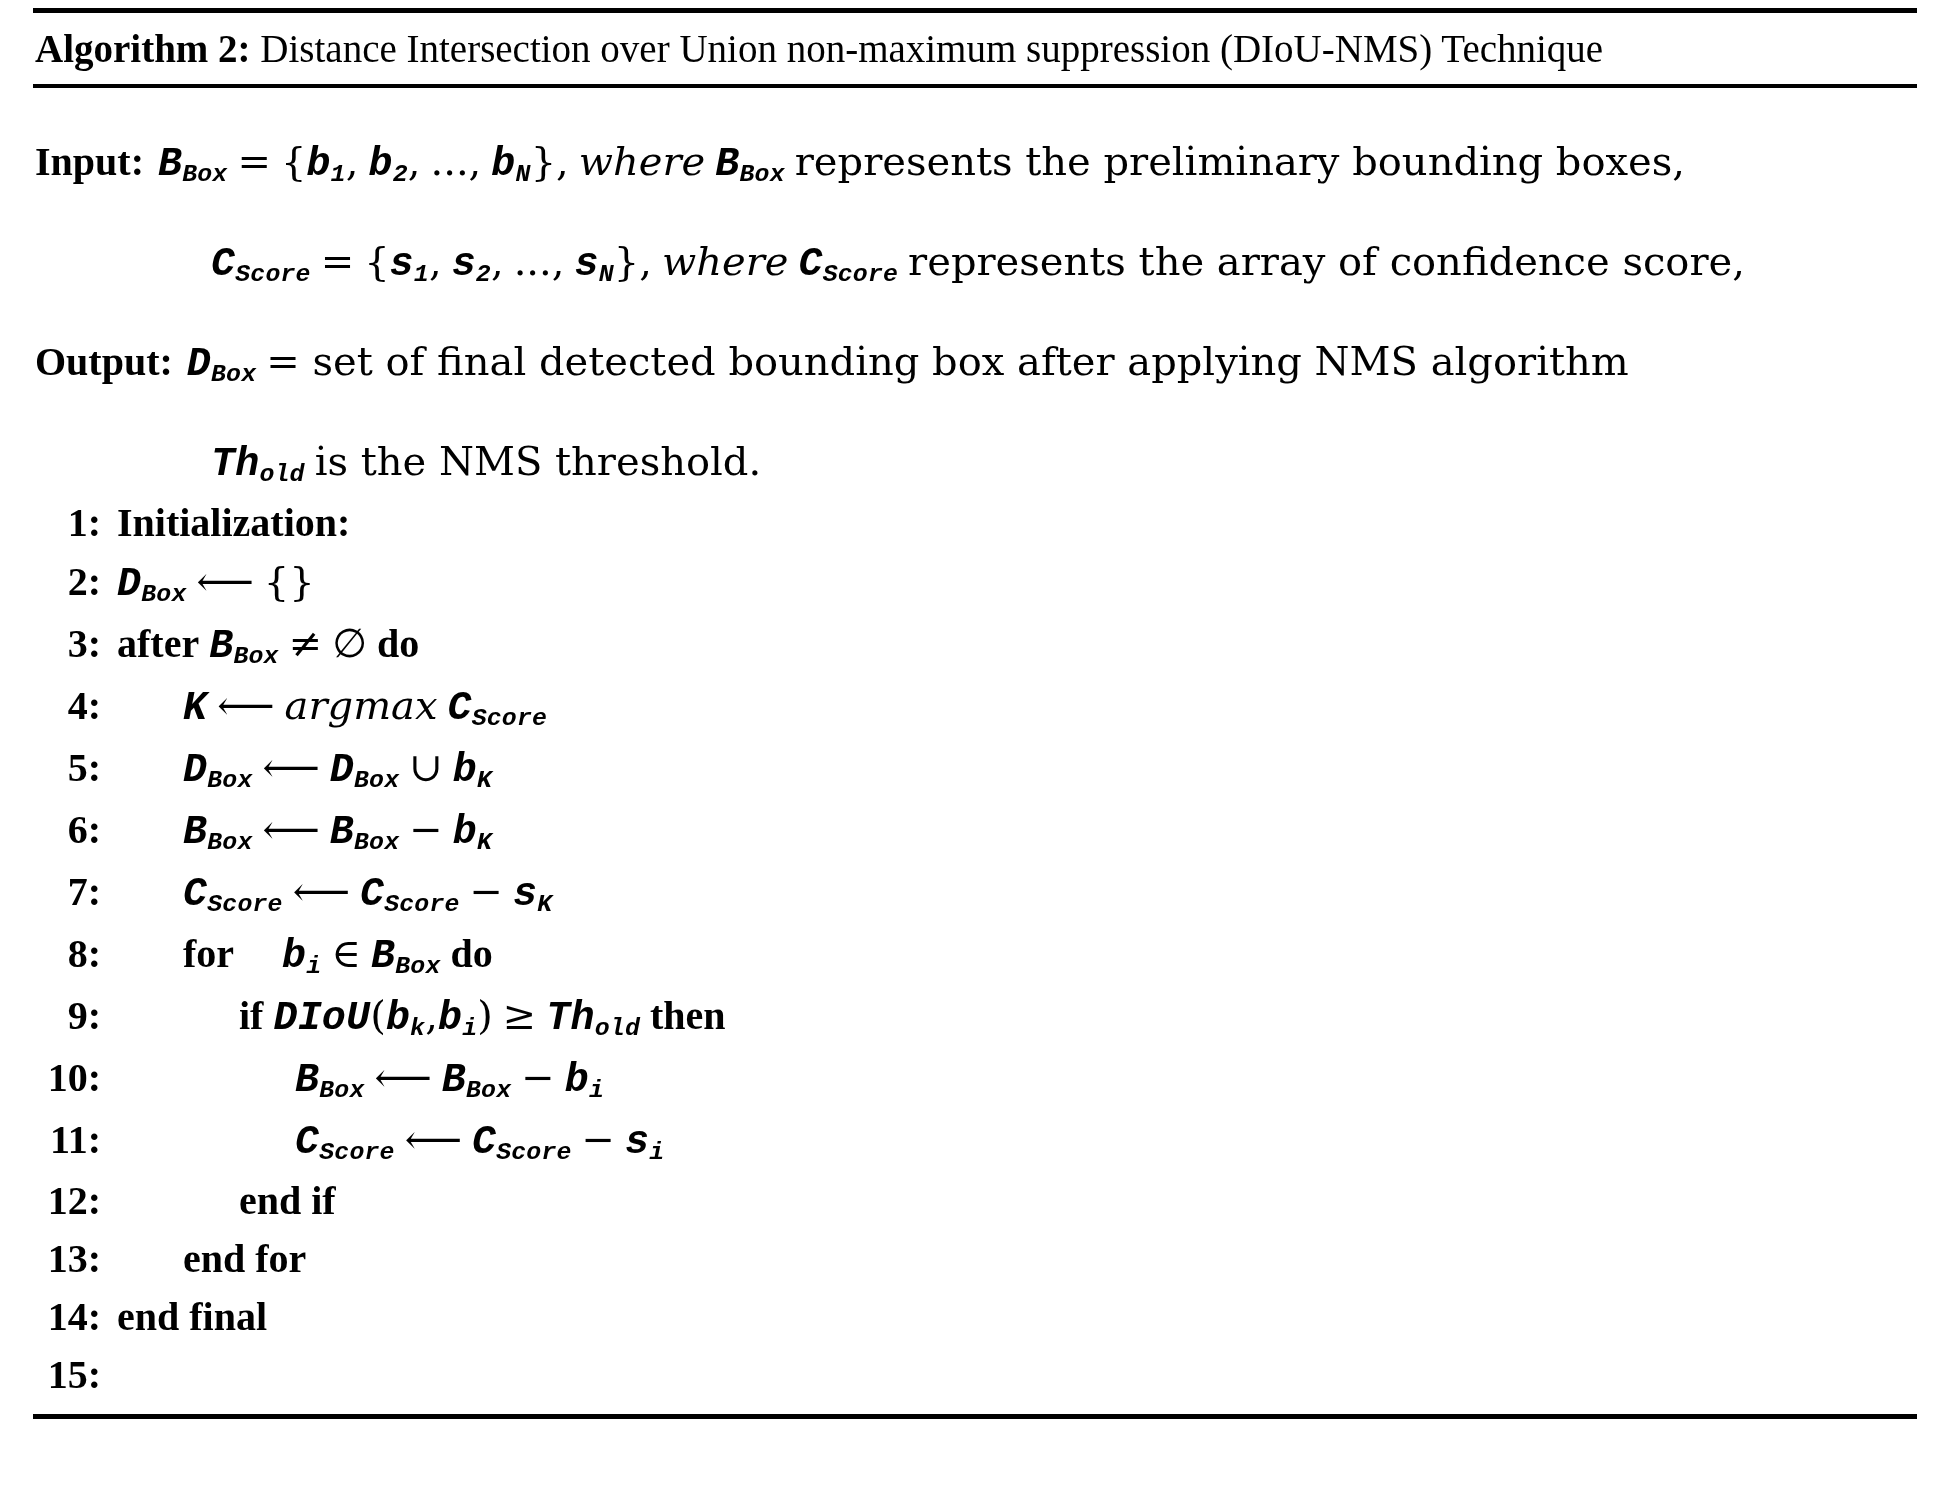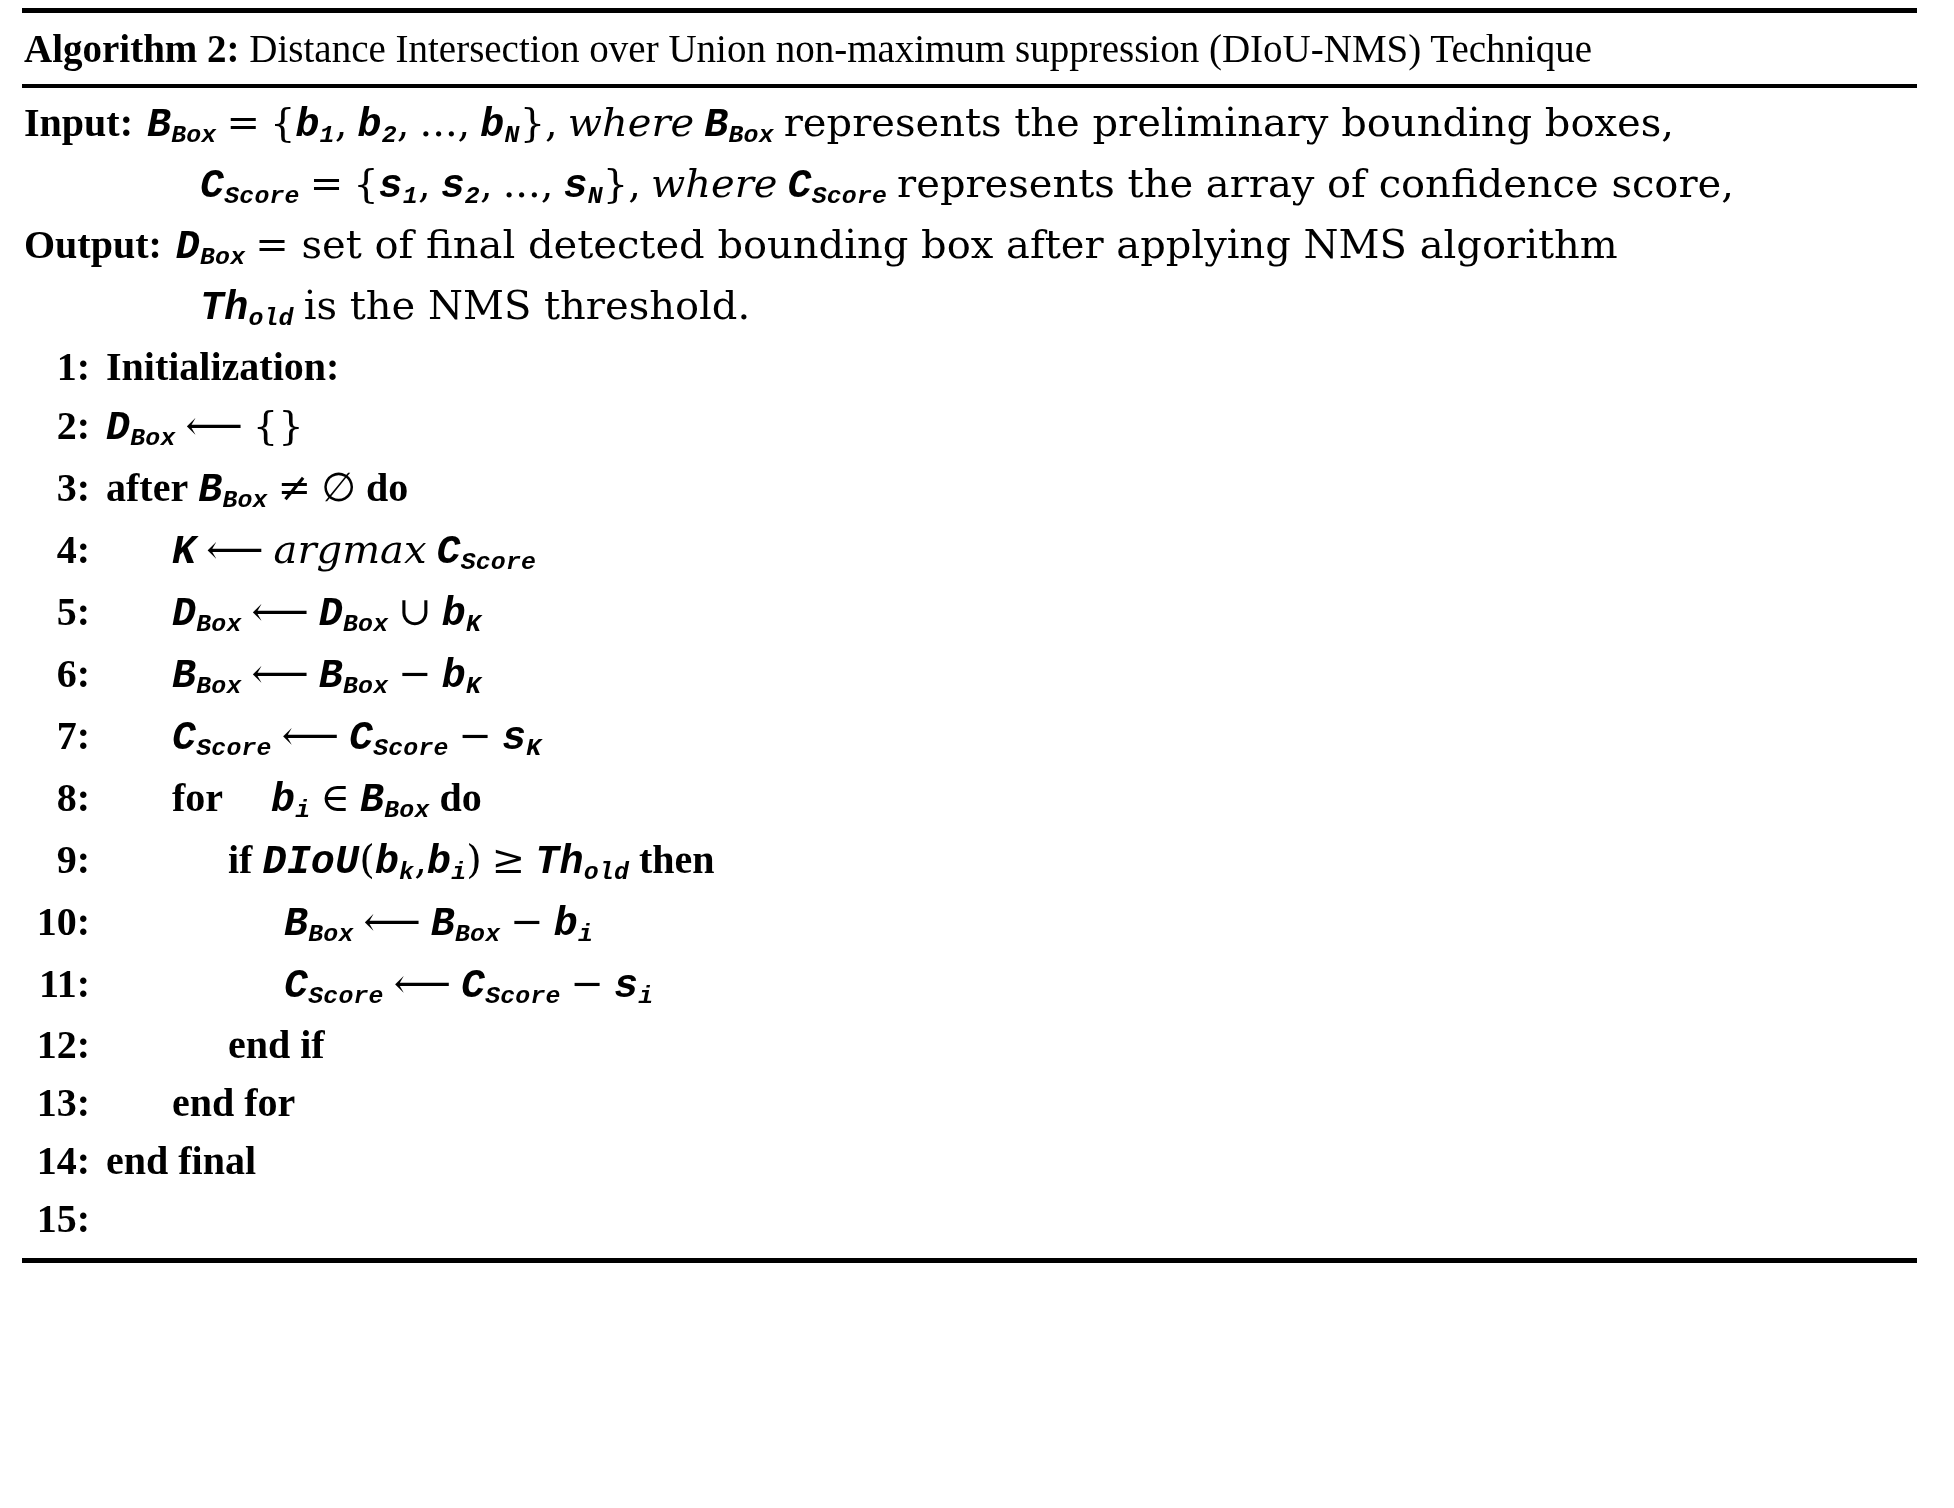--- a/index.html
+++ b/index.html
@@ -10,21 +10,21 @@
   body {
     width: 1954px;
     height: 1508px;
     font-family: "Liberation Serif", serif;
     color: #000000;
     overflow: hidden;
   }
   .algorithm {
     box-sizing: border-box;
     width: 1935px;
-    padding: 0 18px 0 22px;
+    padding: 0 18px 0 33px;
   }
   .rule-top {
     height: 0;
     border-top: 5px solid #000;
     margin: 8px 0 0 0;
   }
   .rule-mid {
     height: 0;
     border-top: 4px solid #000;
     margin: 0;
@@ -46,20 +46,21 @@
     padding: 6px 2px 10px 2px;
   }
 
   
   .io-row {
     display: flex;
     align-items: baseline;
     font-size: 40px;
     line-height: 1.42;
     white-space: nowrap;
+    margin-top: 39px;
   }
   .io-label {
     font-weight: bold;
     flex: 0 0 auto;
     padding-right: 14px;
   }
   .io-indent {
     flex: 0 0 auto;
     width: 176px;
   }

